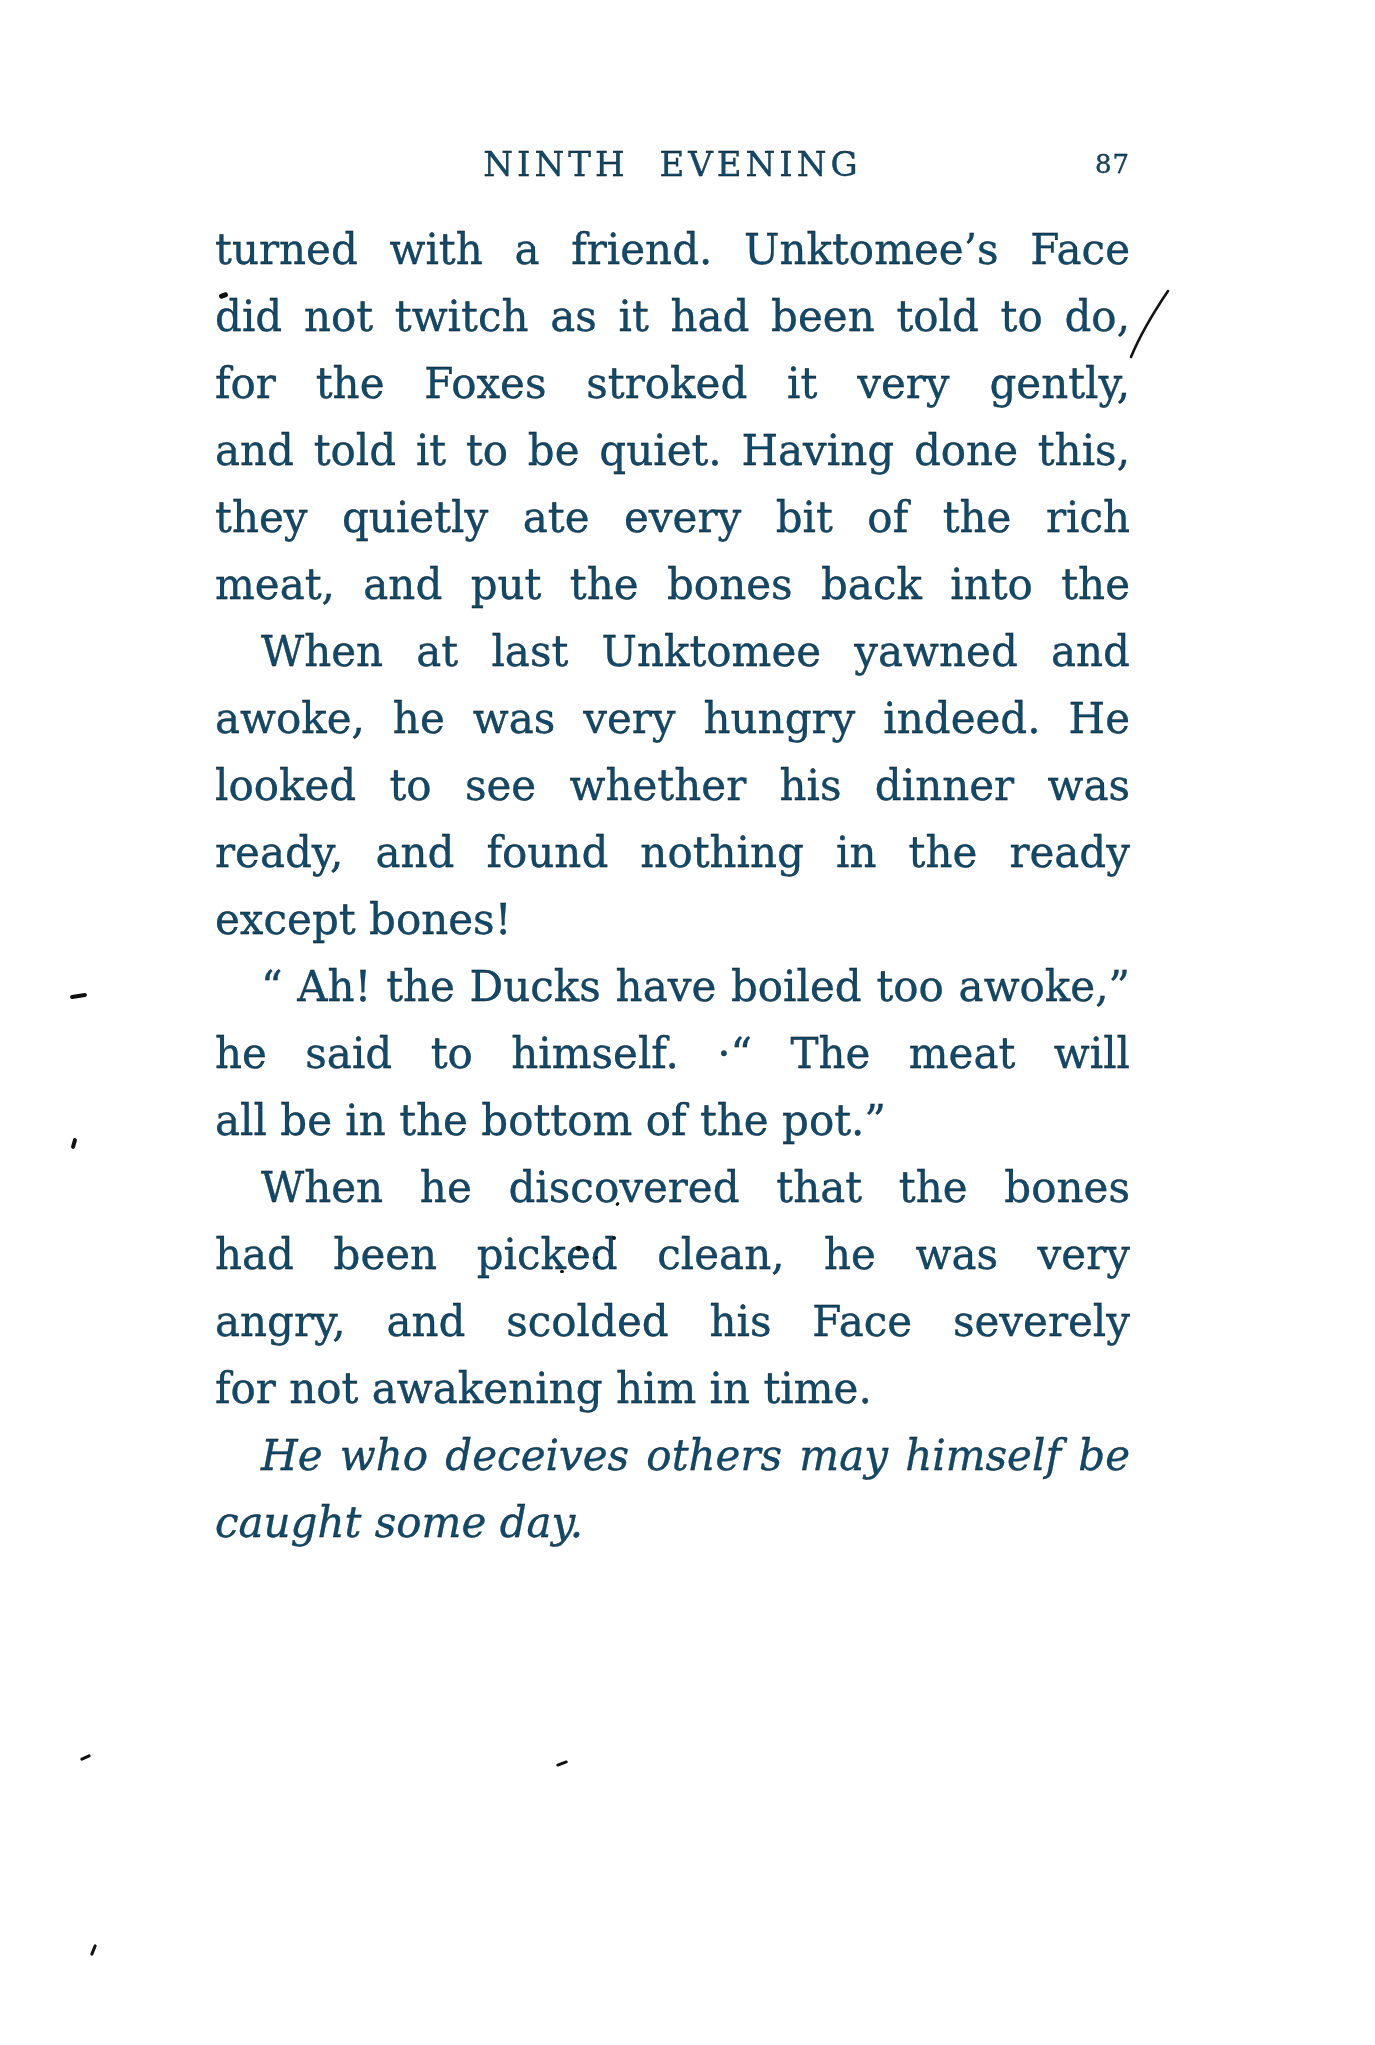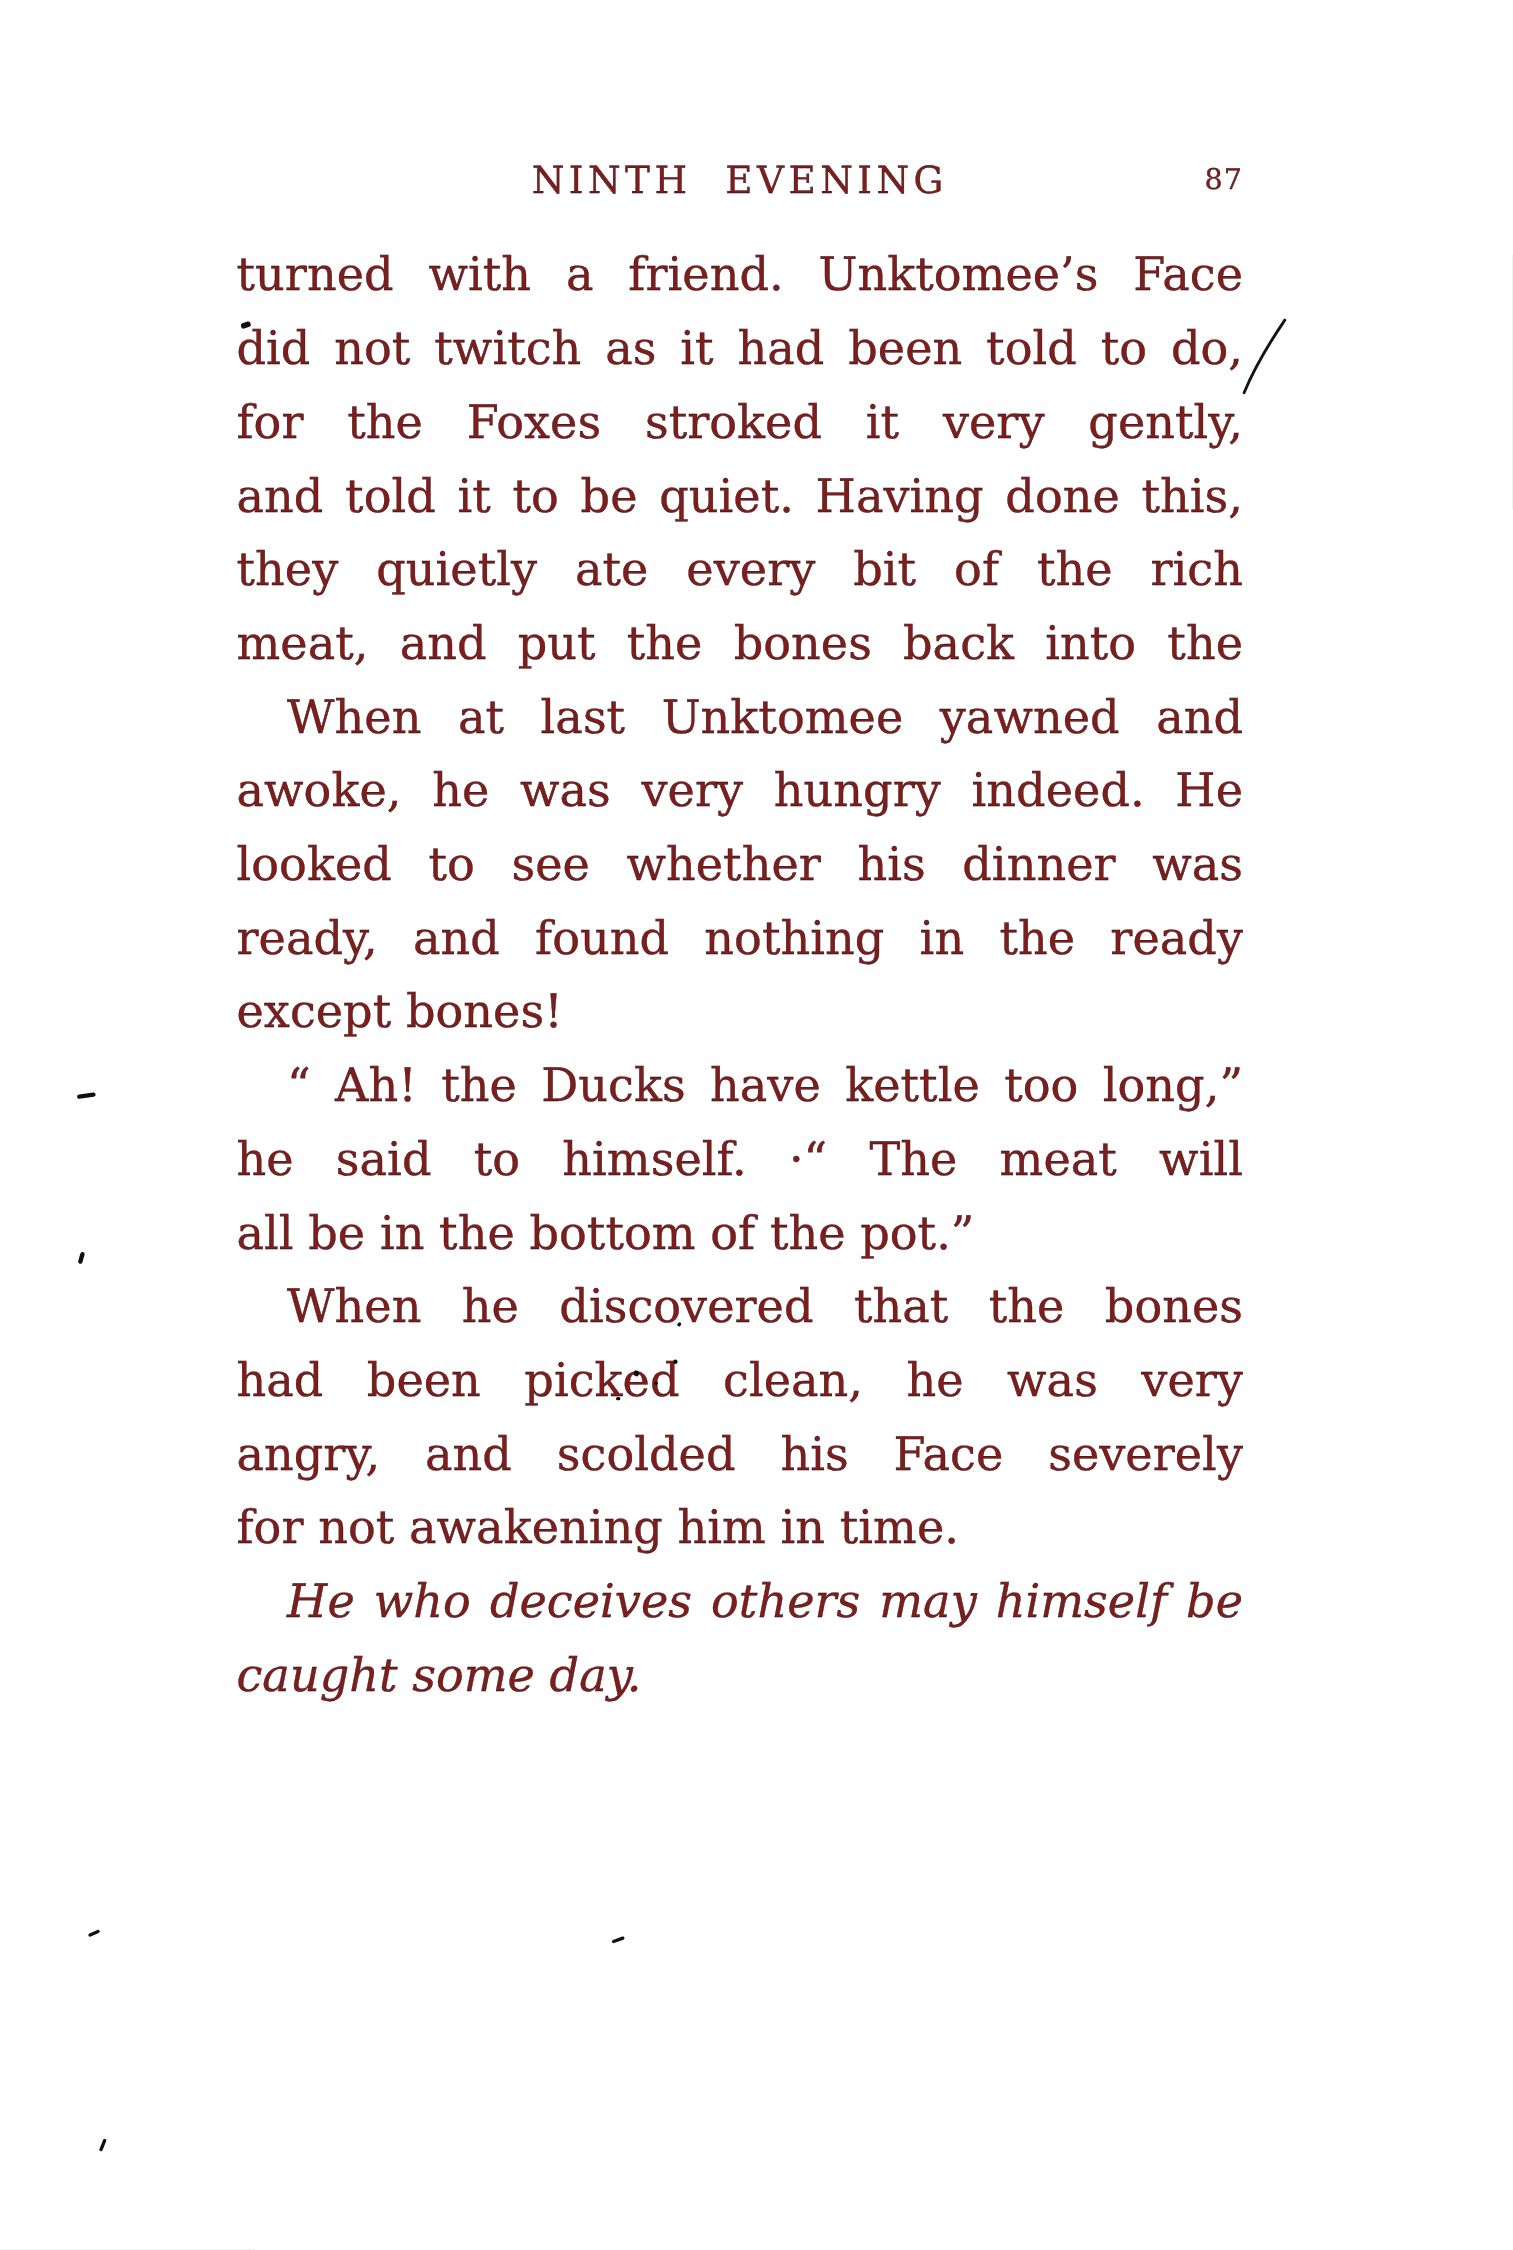--- a/index.html
+++ b/index.html
@@ -1,21 +1,21 @@
 <!DOCTYPE html>
 <html><head>
 <meta charset="utf-8">
 <style>
   html,body { margin:0; padding:0; background:#e8e8e8; }
   .page {
     position:relative;
     width:1375px; height:2045px;
     background:#ffffff;
     font-family:"DejaVu Serif", serif;
-    color:#7f1d1d;
+    color:#0c4a6e;
     overflow:hidden;
     -webkit-text-stroke:0.3px #0b0b0b;
   }
   
   .header {
     position:absolute; left:215px; top:142px; width:915px; height:44px;
   }
   .header .title {
     display:block; text-align:center;
     font-size:34px; line-height:44px;
@@ -62,21 +62,21 @@
     <div class="bl">and told it to be quiet.  Having done this,</div>
     <div class="bl">they quietly ate every bit of the rich</div>
     <div class="bl">meat, and put the bones back into the</div>
 
     <div class="bl ind">When at last Unktomee yawned and</div>
     <div class="bl">awoke, he was very hungry indeed.  He</div>
     <div class="bl">looked to see whether his dinner was</div>
     <div class="bl">ready, and found nothing in the ready</div>
     <div class="bl last">except bones!</div>
 
-    <div class="bl ind">“ Ah!  the Ducks have kettle too long,”</div>
+    <div class="bl ind">“ Ah!  the Ducks have boiled too awoke,”</div>
     <div class="bl">he said to himself.  ·“ The meat will</div>
     <div class="bl last">all be in the bottom of the pot.”</div>
 
     <div class="bl ind">When he discovered that the bones</div>
     <div class="bl">had been picked clean, he was very</div>
     <div class="bl">angry, and scolded his Face severely</div>
     <div class="bl last">for not awakening him in time.</div>
 
     <div class="bl it ind">He who deceives others may himself be</div>
     <div class="bl it last">caught some day.</div>

